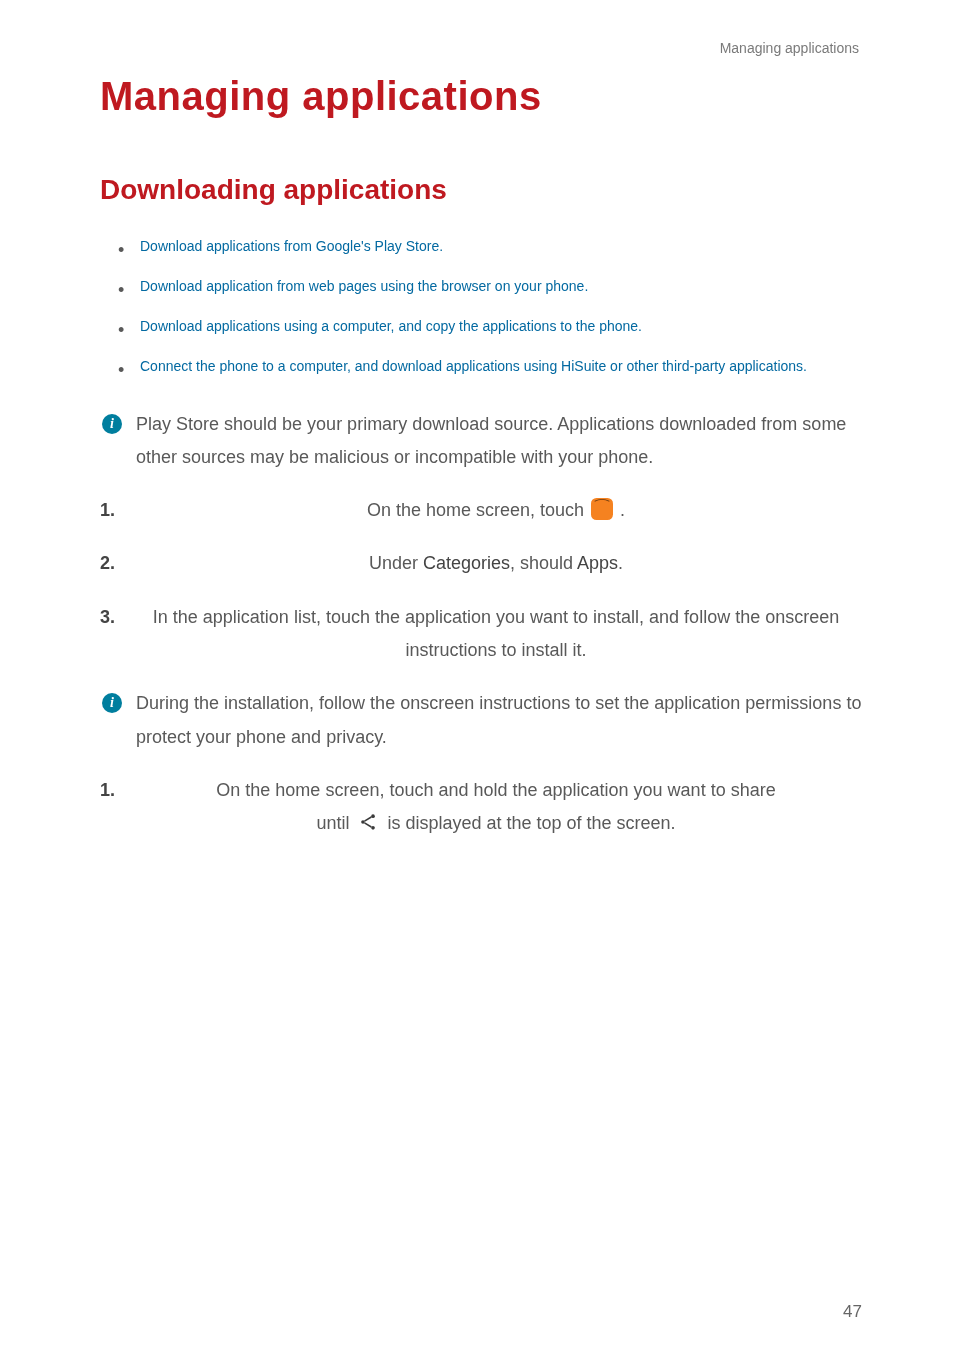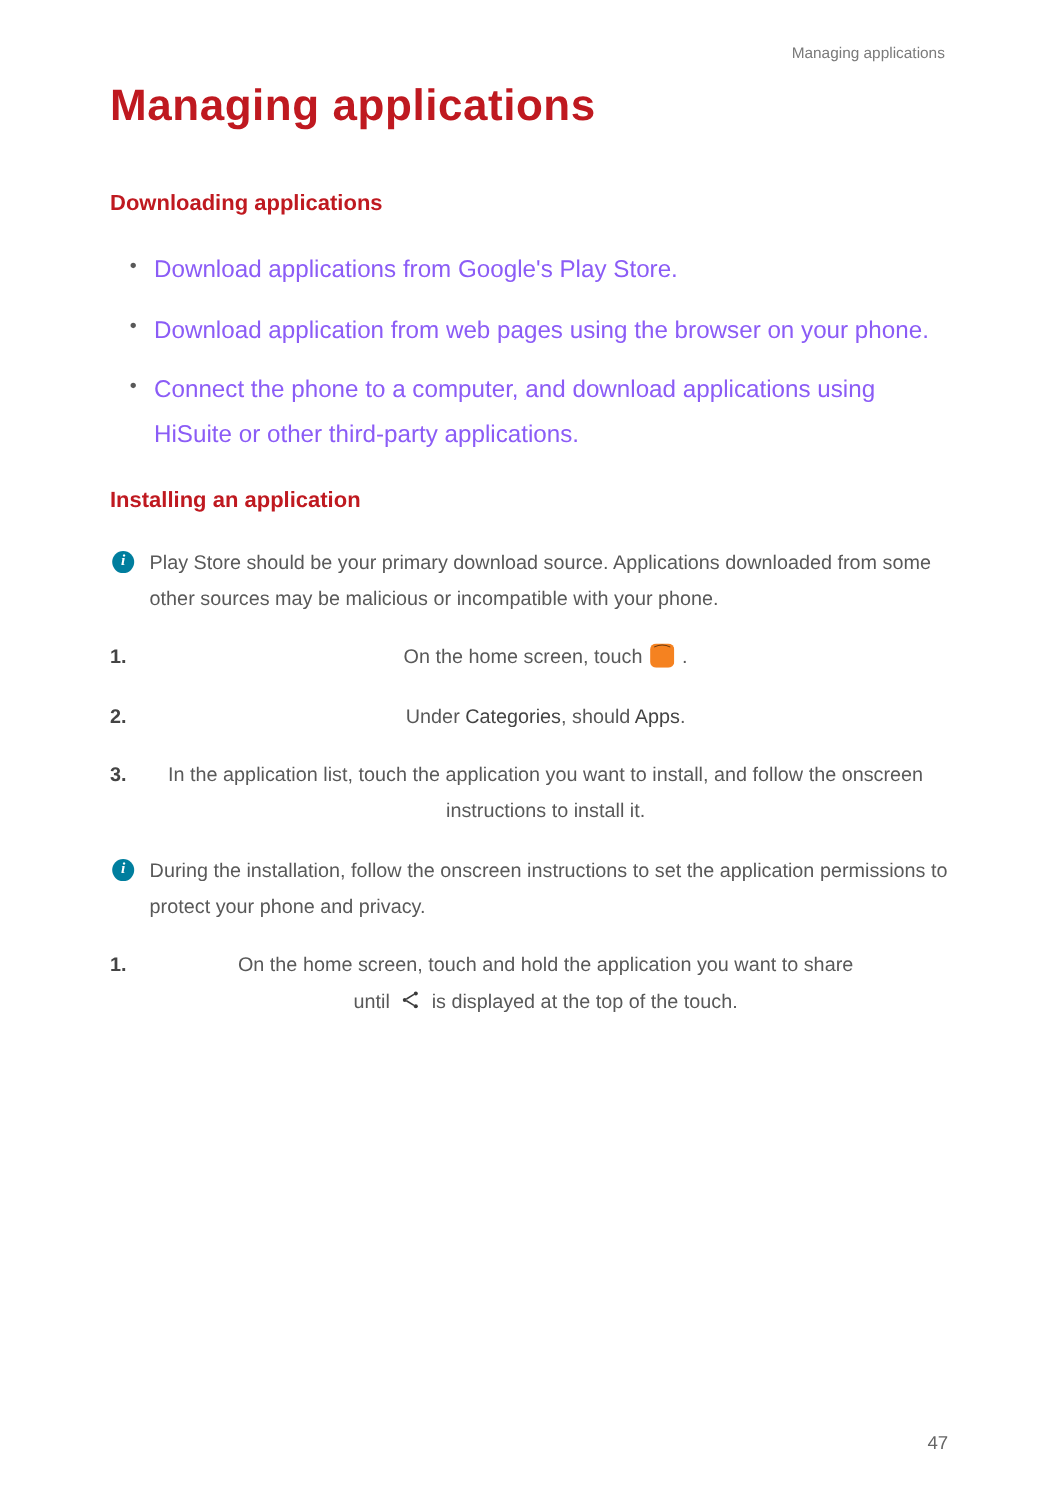--- a/index.html
+++ b/index.html
@@ -23,40 +23,40 @@
   }
   h1.title {
     color: #bf1920;
     font-size: 40px;
     font-weight: 700;
     letter-spacing: 0.5px;
     margin-bottom: 55px;
   }
   h2.section {
     color: #bf1920;
-    font-size: 20px;
+    font-size: 28px;
     font-weight: 700;
     margin-bottom: 28px;
     margin-top: 12px;
   }
   p.para {
     font-size: 18px;
     line-height: 1.9;
     color: #595959;
     margin-bottom: 16px;
   }
   ul.bullets {
     list-style: none;
     margin: 2px 0 28px 18px;
   }
   ul.bullets li {
     position: relative;
-    font-size: 22px;
+    font-size: 14px;
     line-height: 1.85;
-    color: #8b5cf6;
+    color: #0369a1;
     padding-left: 22px;
     margin-bottom: 14px;
   }
   ul.bullets li::before {
     content: "•";
     position: absolute;
     left: 0;
     top: 0;
     font-size: 18px;
     color: #595959;
@@ -142,24 +142,24 @@
 
 <div class="page">
   <div class="running-header">Managing applications</div>
 
   <h1 class="title">Managing applications</h1>
 
   <h2 class="section">Downloading applications</h2>
   <ul class="bullets">
     <li>Download applications from Google's Play Store.</li>
     <li>Download application from web pages using the browser on your phone.</li>
+    <li>Download applications using a computer, and copy the applications to the phone.</li>
     <li>Connect the phone to a computer, and download applications using HiSuite or other third-party applications.</li>
   </ul>
 
-  <h2 class="section">Installing an application</h2>
 
   <div class="info-block">
     <div class="info-icon">i</div>
     <div class="info-text">Play Store should be your primary download source. Applications downloaded from some other sources may be malicious or incompatible with your phone.</div>
   </div>
 
   <ol class="steps">
     <li>
       <span>On the home screen, touch </span>
       <span class="app-icon">
@@ -188,18 +188,18 @@
       <span>until </span>
       <span class="share-glyph">
         <svg viewBox="0 0 24 24">
           <circle cx="6" cy="12" r="2.2" fill="#3a3a3a"></circle>
           <circle cx="18" cy="5" r="2.2" fill="#3a3a3a"></circle>
           <circle cx="18" cy="19" r="2.2" fill="#3a3a3a"></circle>
           <line x1="7.8" y1="11" x2="16" y2="6" stroke="#3a3a3a" stroke-width="1.8"></line>
           <line x1="7.8" y1="13" x2="16" y2="18" stroke="#3a3a3a" stroke-width="1.8"></line>
         </svg>
       </span>
-      <span> is displayed at the top of the touch.</span>
+      <span> is displayed at the top of the screen.</span>
     </li>
   </ol>
 </div>
 
 <div class="page-num">47</div>
 
 </body></html>

